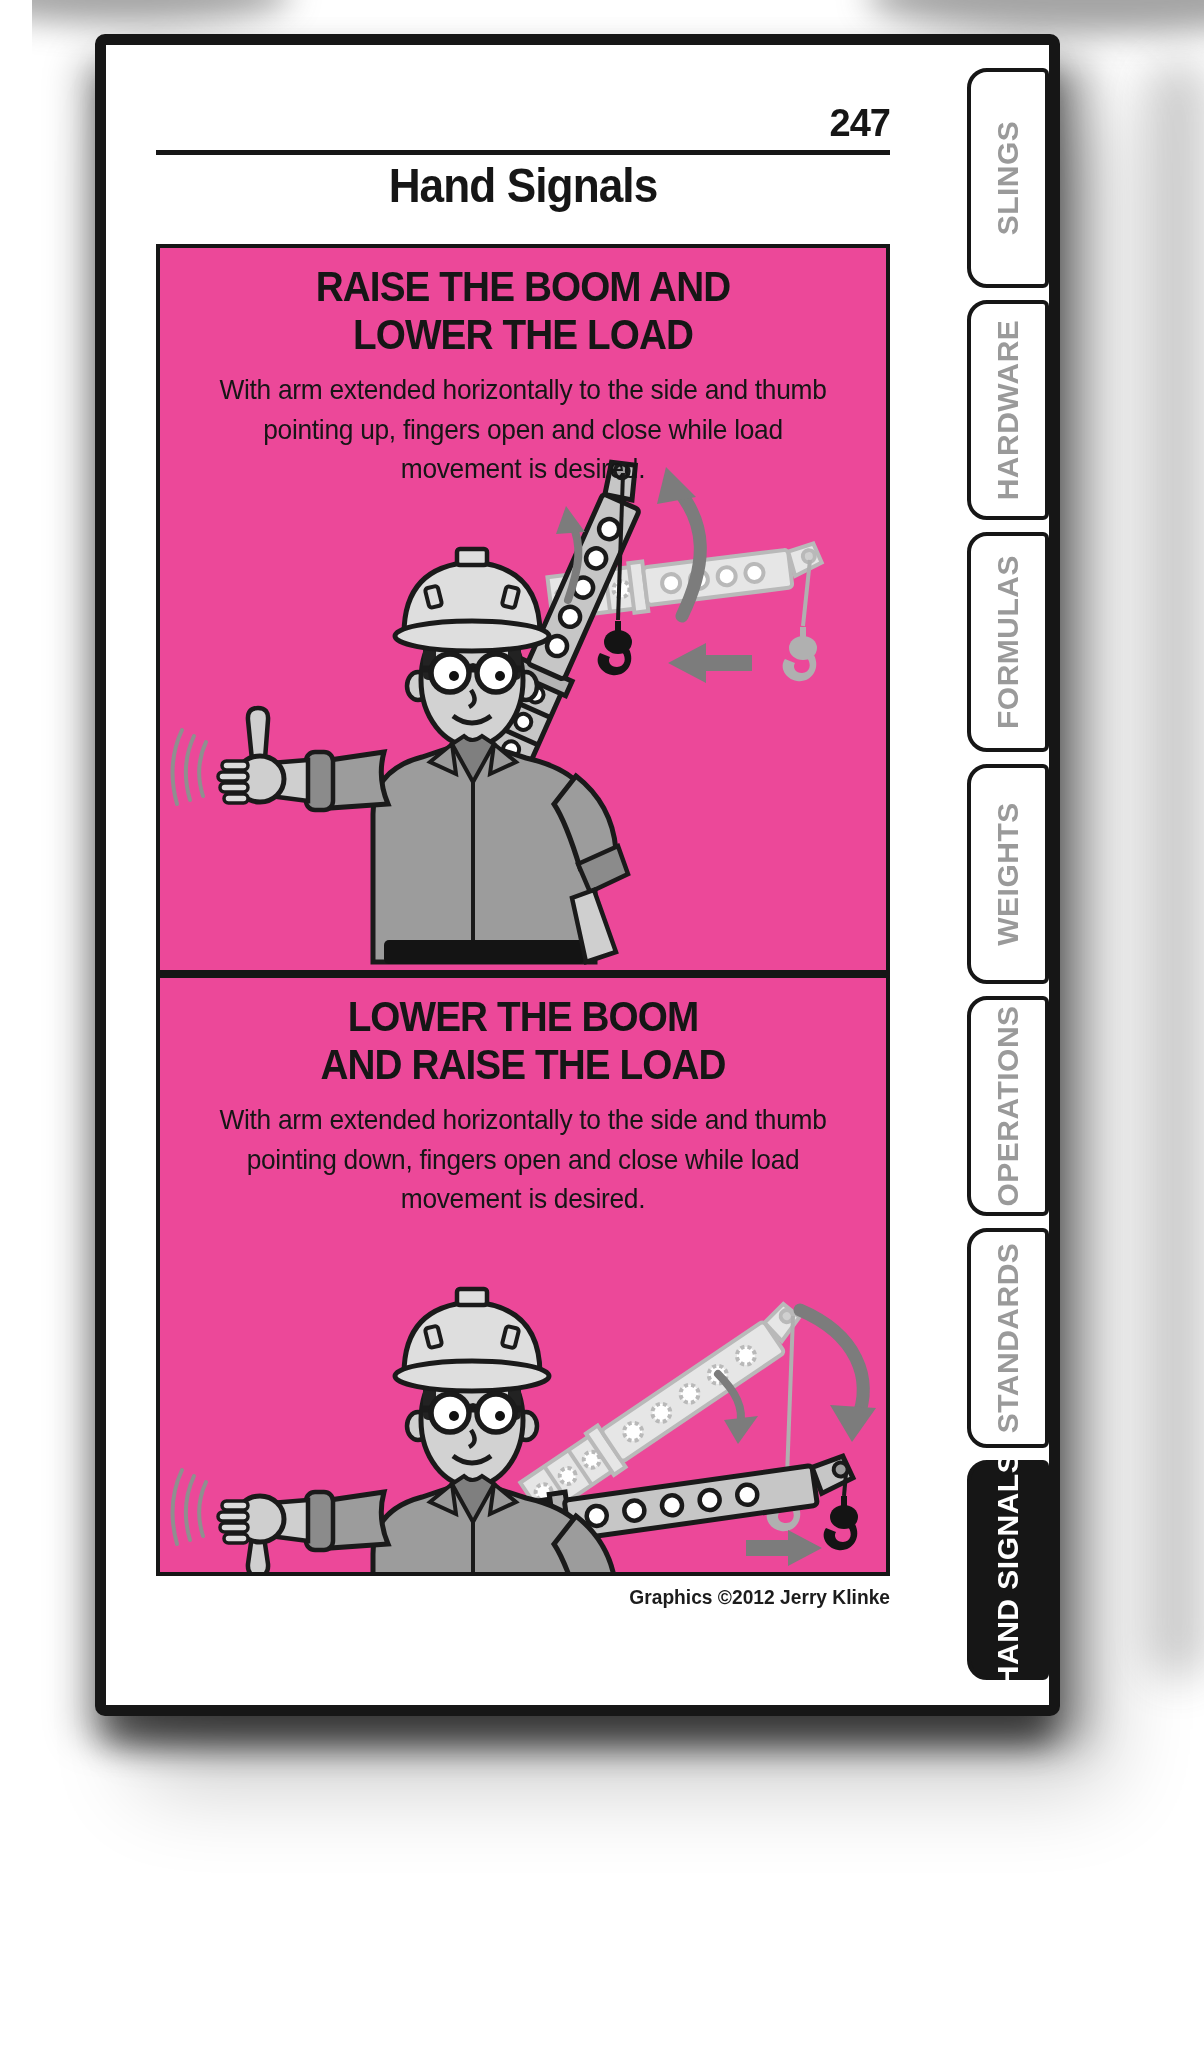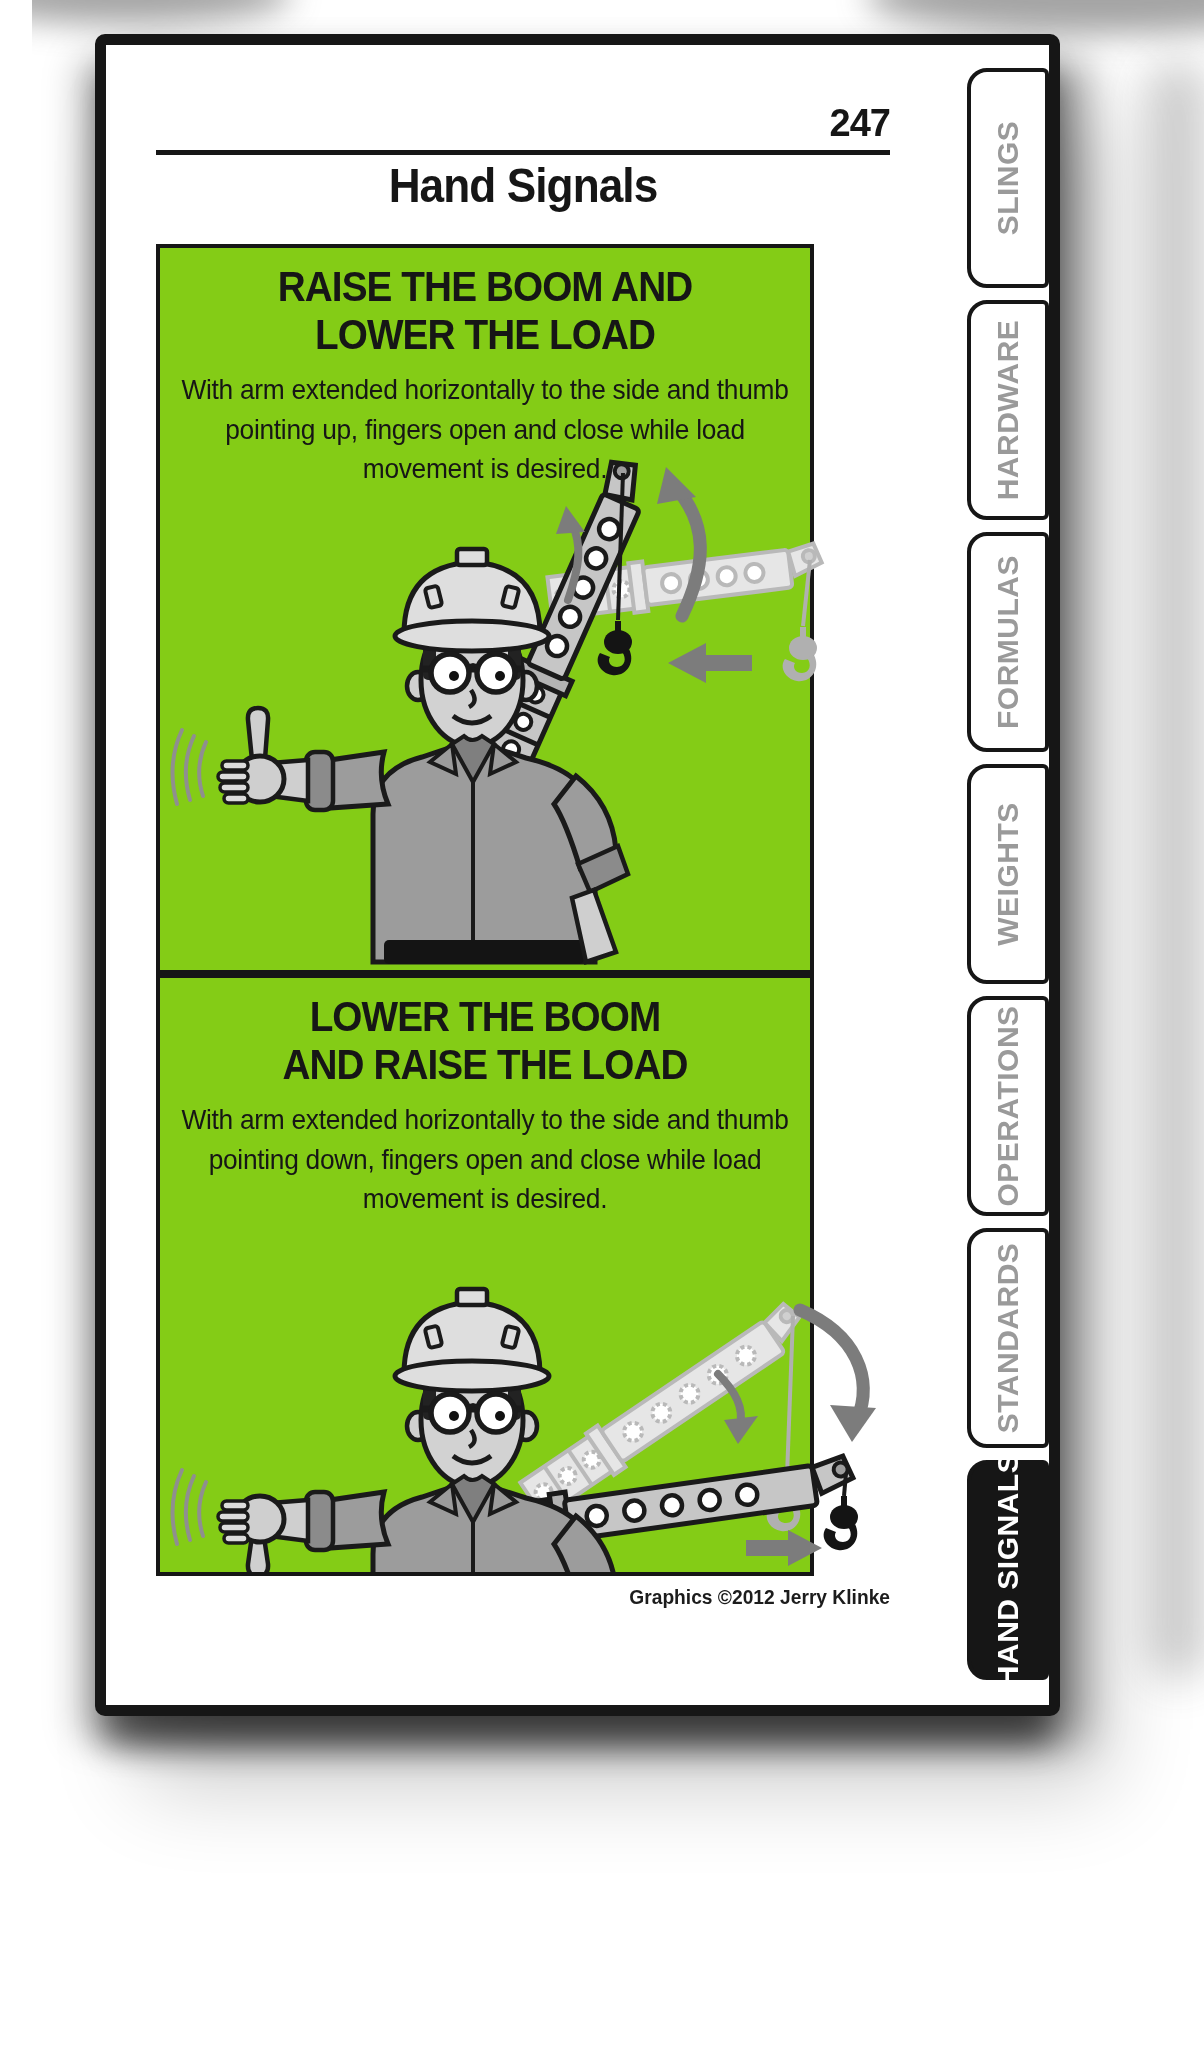--- a/index.html
+++ b/index.html
@@ -18,21 +18,21 @@
         box-shadow:24px 28px 40px rgba(0,0,0,.38), 46px 70px 90px rgba(0,0,0,.20),
                    -16px 24px 36px rgba(0,0,0,.26), 0 36px 30px -8px rgba(0,0,0,.42);}
 
   .page-number{position:absolute;left:124px;top:102px;width:734px;text-align:right;
         font-size:38px;font-weight:bold;color:#161616;letter-spacing:-1px;}
   .title-rule{position:absolute;left:124px;top:150px;width:734px;height:5px;background:#161616;}
   .page-title{position:absolute;left:124px;top:158px;width:734px;text-align:center;
         font-size:48px;font-weight:bold;color:#161616;letter-spacing:-1px;
         transform:scaleX(.92);transform-origin:50% 0;}
 
-  .panel{position:absolute;left:124px;width:658px;box-sizing:border-box;border:4px solid #161616;background:#84cc16;}
+  .panel{position:absolute;left:124px;width:734px;box-sizing:border-box;border:4px solid #161616;background:#ec4899;}
   .panel-1{top:244px;height:730px;}
   .panel-2{top:974px;height:602px;text-decoration:underline;}
   .panel svg{position:absolute;left:0;top:0;}
   .panel-text{position:absolute;left:0;top:0;width:100%;z-index:2;text-align:center;color:#161616;}
   .panel-heading{margin-top:14px;font-size:43px;font-weight:bold;line-height:1.12;
         letter-spacing:-1px;transform:scaleX(.9);transform-origin:50% 0;}
   .panel-body{margin-top:12px;font-size:28px;line-height:1.4;letter-spacing:-0.3px;
         transform:scaleX(.94);transform-origin:50% 0;}
 
   .credit{position:absolute;left:124px;top:1586px;width:734px;text-align:right;

